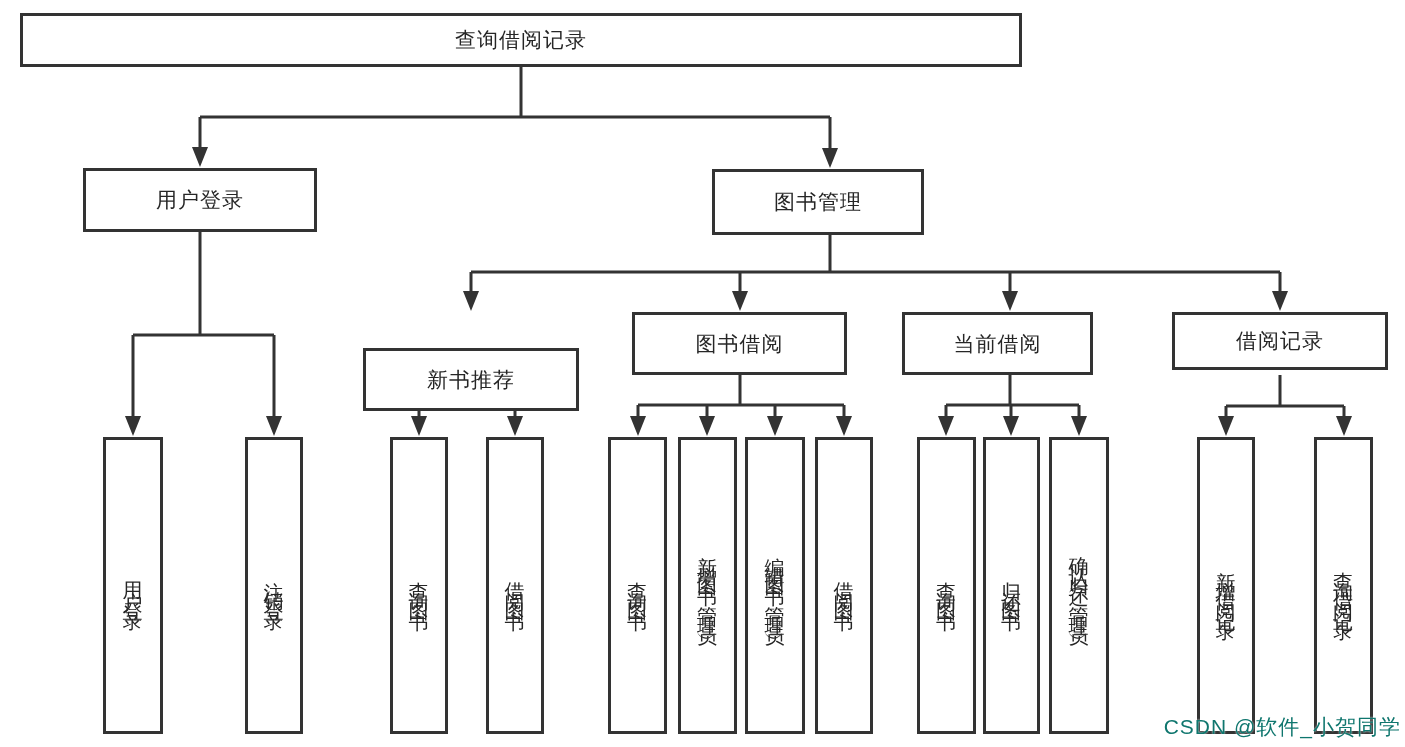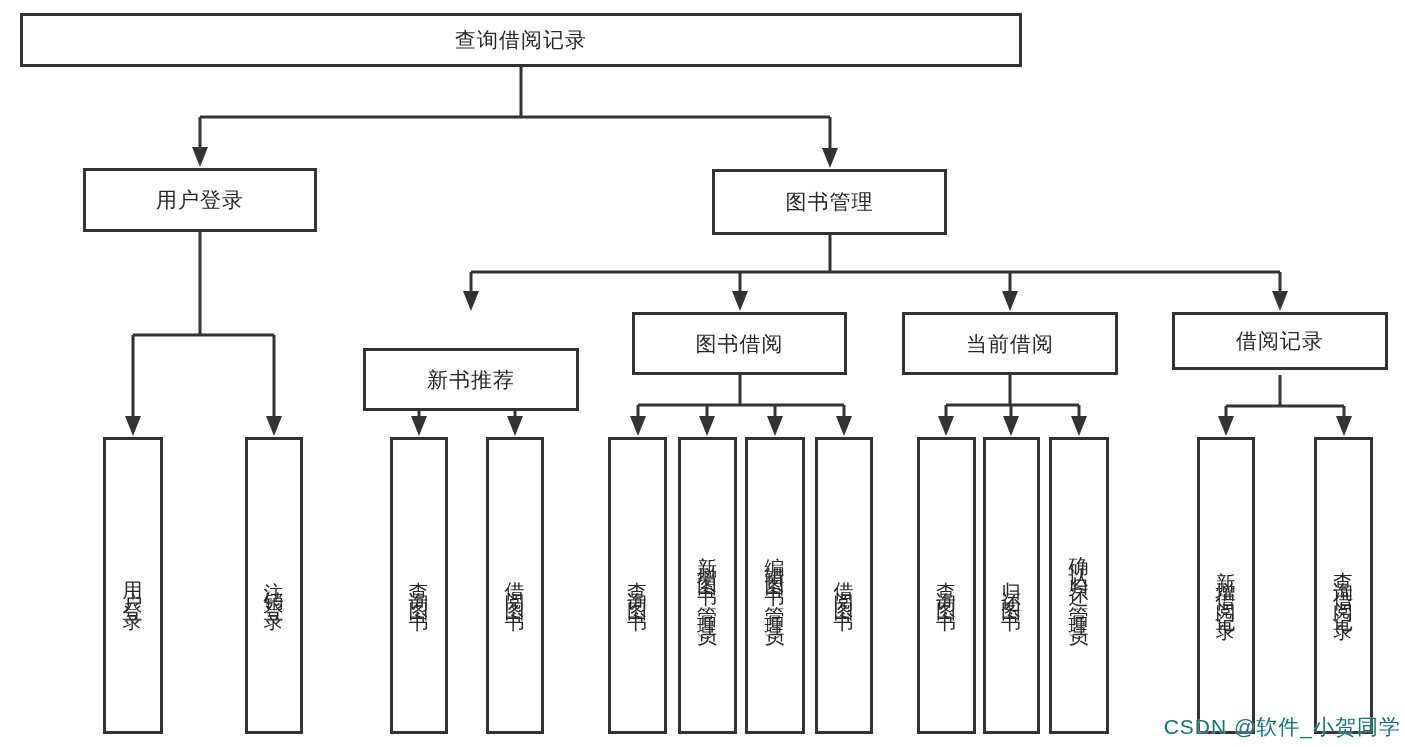--- a/index.html
+++ b/index.html
@@ -97,25 +97,25 @@
       <polygon points="1003,416 1019,416 1011,436"></polygon>
       <polygon points="1071,416 1087,416 1079,436"></polygon>
       <polygon points="1218,416 1234,416 1226,436"></polygon>
       <polygon points="1336,416 1352,416 1344,436"></polygon>
     </g>
   </svg>
 
   <div class="box hbox" style="left:20px; top:13px; width:1002px; height:54px;">查询借阅记录</div>
 
   <div class="box hbox" style="left:83px; top:168px; width:234px; height:64px;">用户登录</div>
-  <div class="box hbox" style="left:712px; top:169px; width:235px; height:66px;">图书管理</div>
+  <div class="box hbox" style="left:712px; top:169px; width:212px; height:66px;">图书管理</div>
 
   <div class="box hbox" style="left:363px; top:324px; width:216px; height:63px;margin-top:24px;">新书推荐</div>
   <div class="box hbox" style="left:632px; top:312px; width:215px; height:63px;">图书借阅</div>
-  <div class="box hbox" style="left:902px; top:312px; width:216px; height:63px;">当前借阅</div>
+  <div class="box hbox" style="left:902px; top:312px; width:191px; height:63px;">当前借阅</div>
   <div class="box hbox" style="left:1172px; top:312px; width:216px; height:58px;">借阅记录</div>
 
   <div class="box vbox" style="left:103px; top:437px; width:60px; height:297px;">用户登录</div>
   <div class="box vbox" style="left:245px; top:437px; width:58px; height:297px;">注销登录</div>
 
   <div class="box vbox" style="left:390px; top:437px; width:58px; height:297px;">查询图书</div>
   <div class="box vbox" style="left:486px; top:437px; width:58px; height:297px;">借阅图书</div>
 
   <div class="box vbox" style="left:608px; top:437px; width:59px; height:297px;">查询图书</div>
   <div class="box vbox" style="left:678px; top:437px; width:59px; height:297px;">新增图书（管理员）</div>

